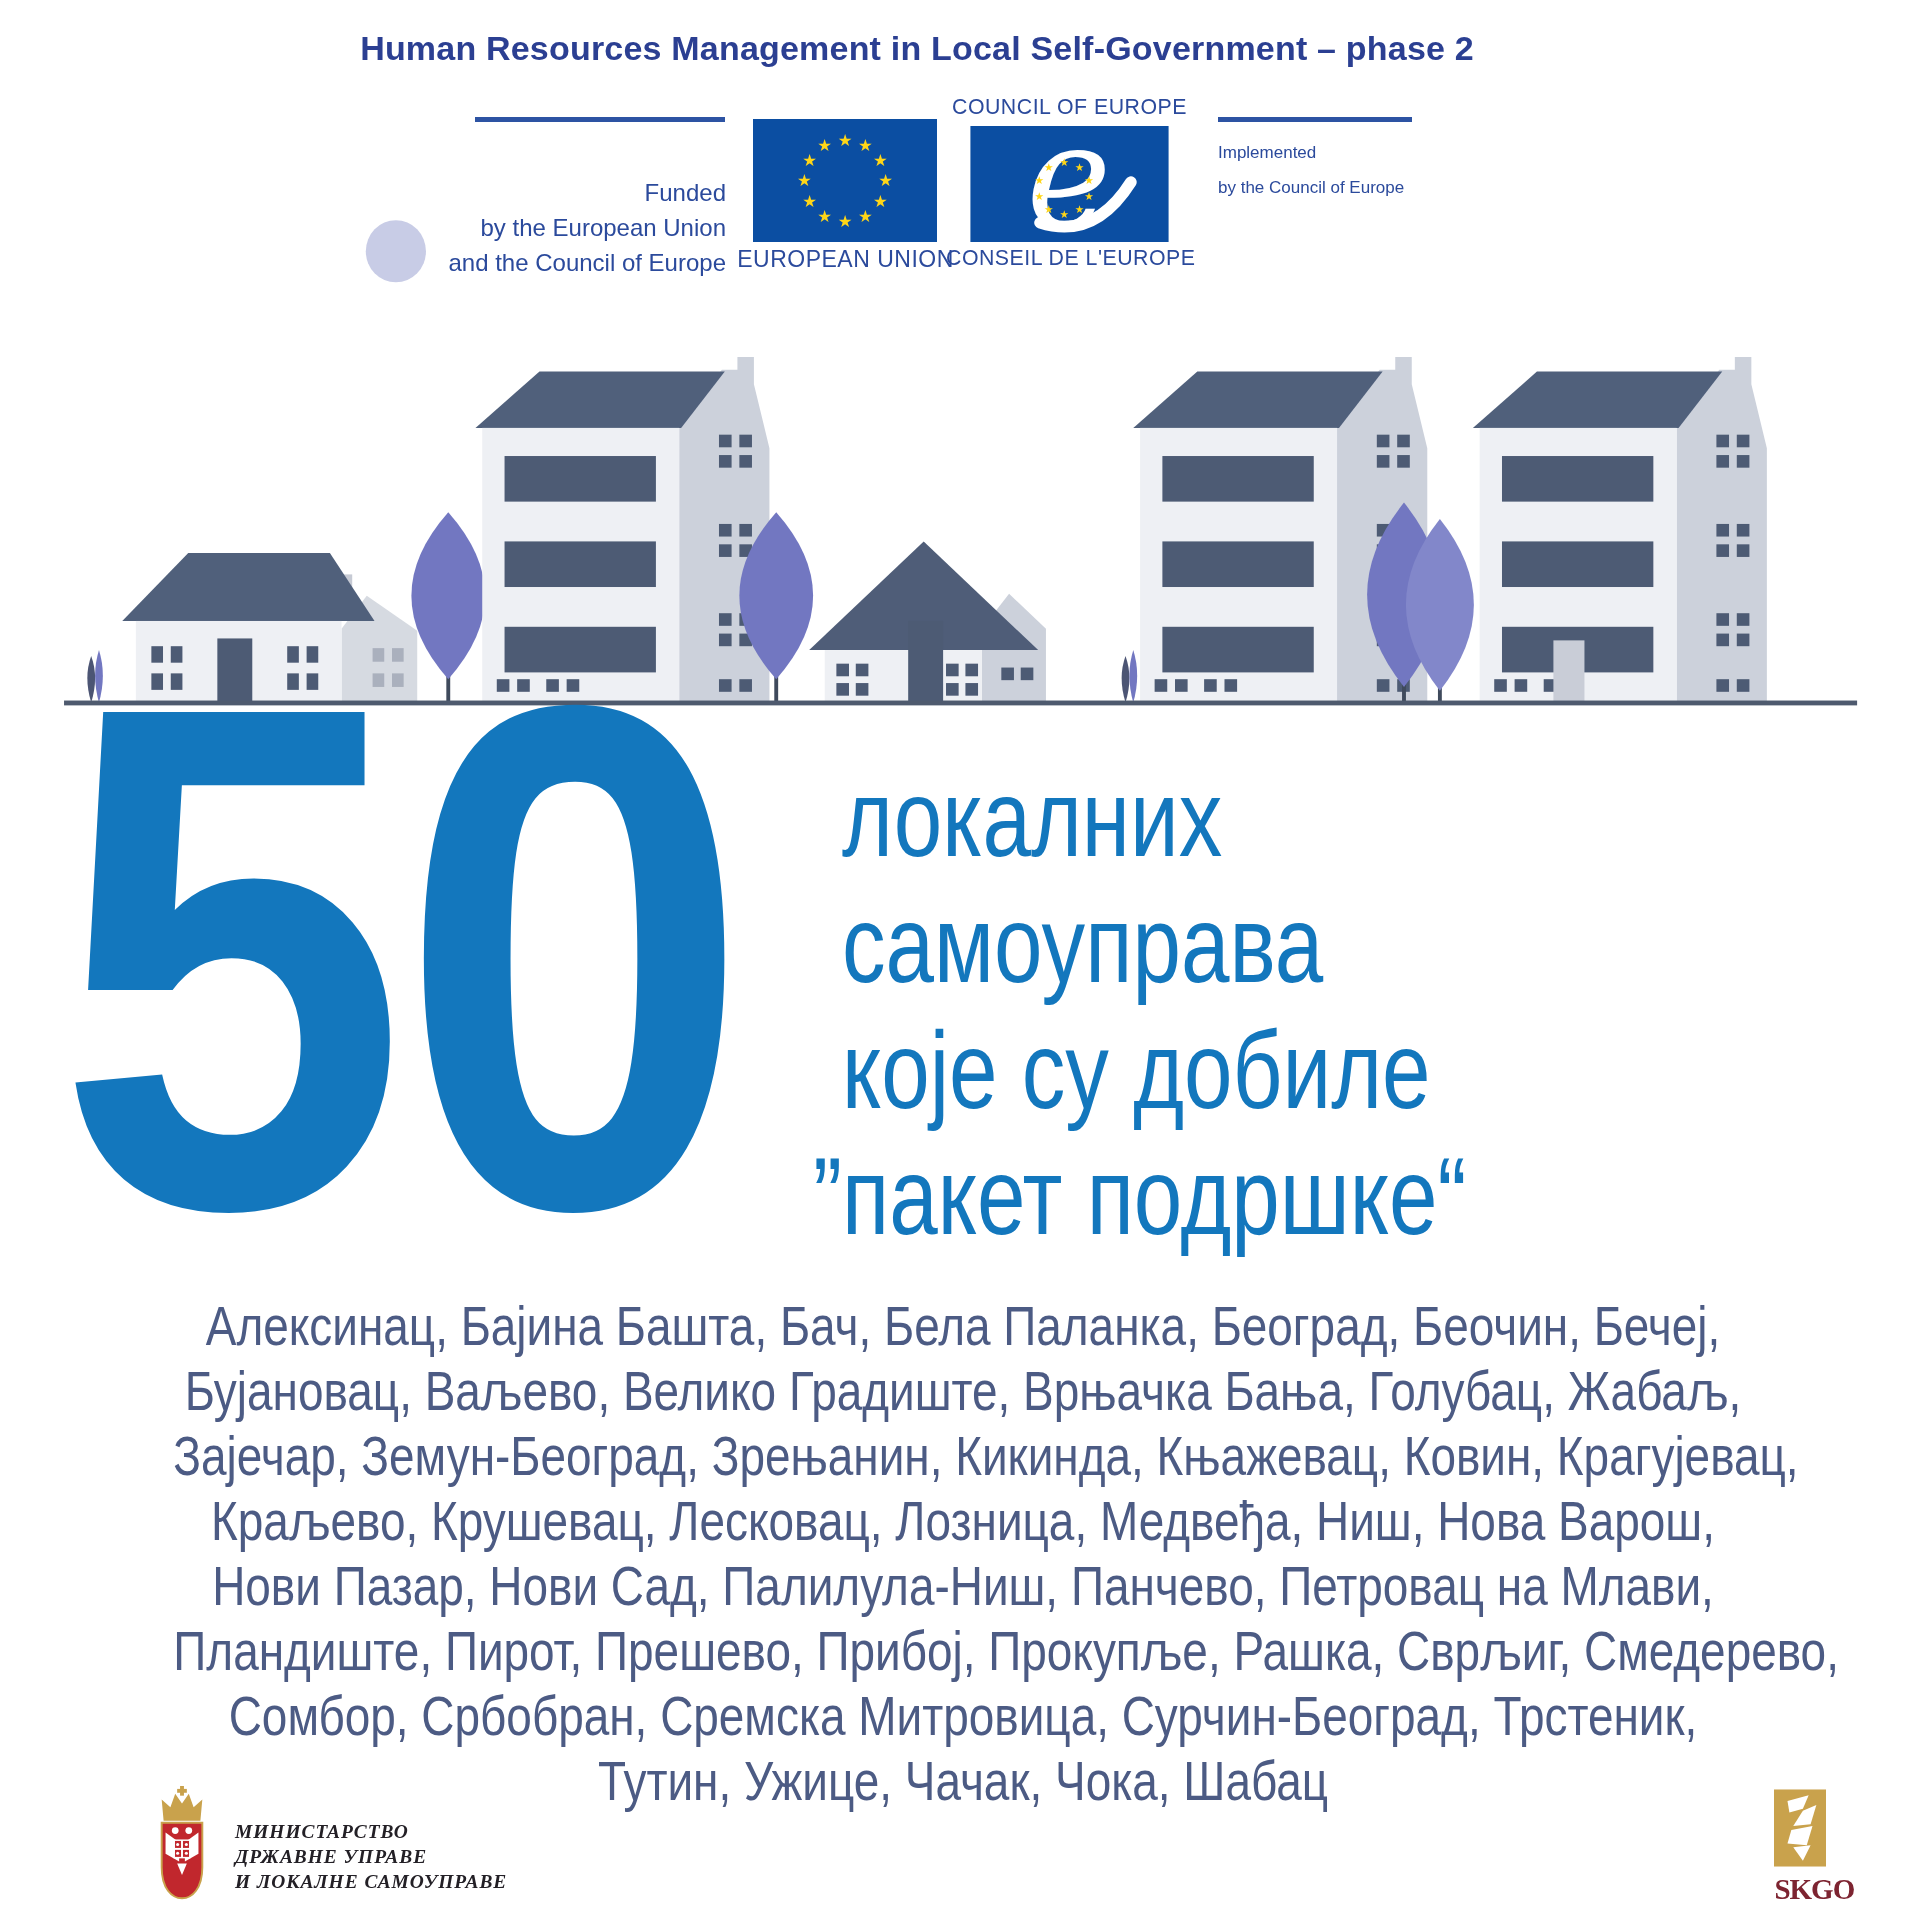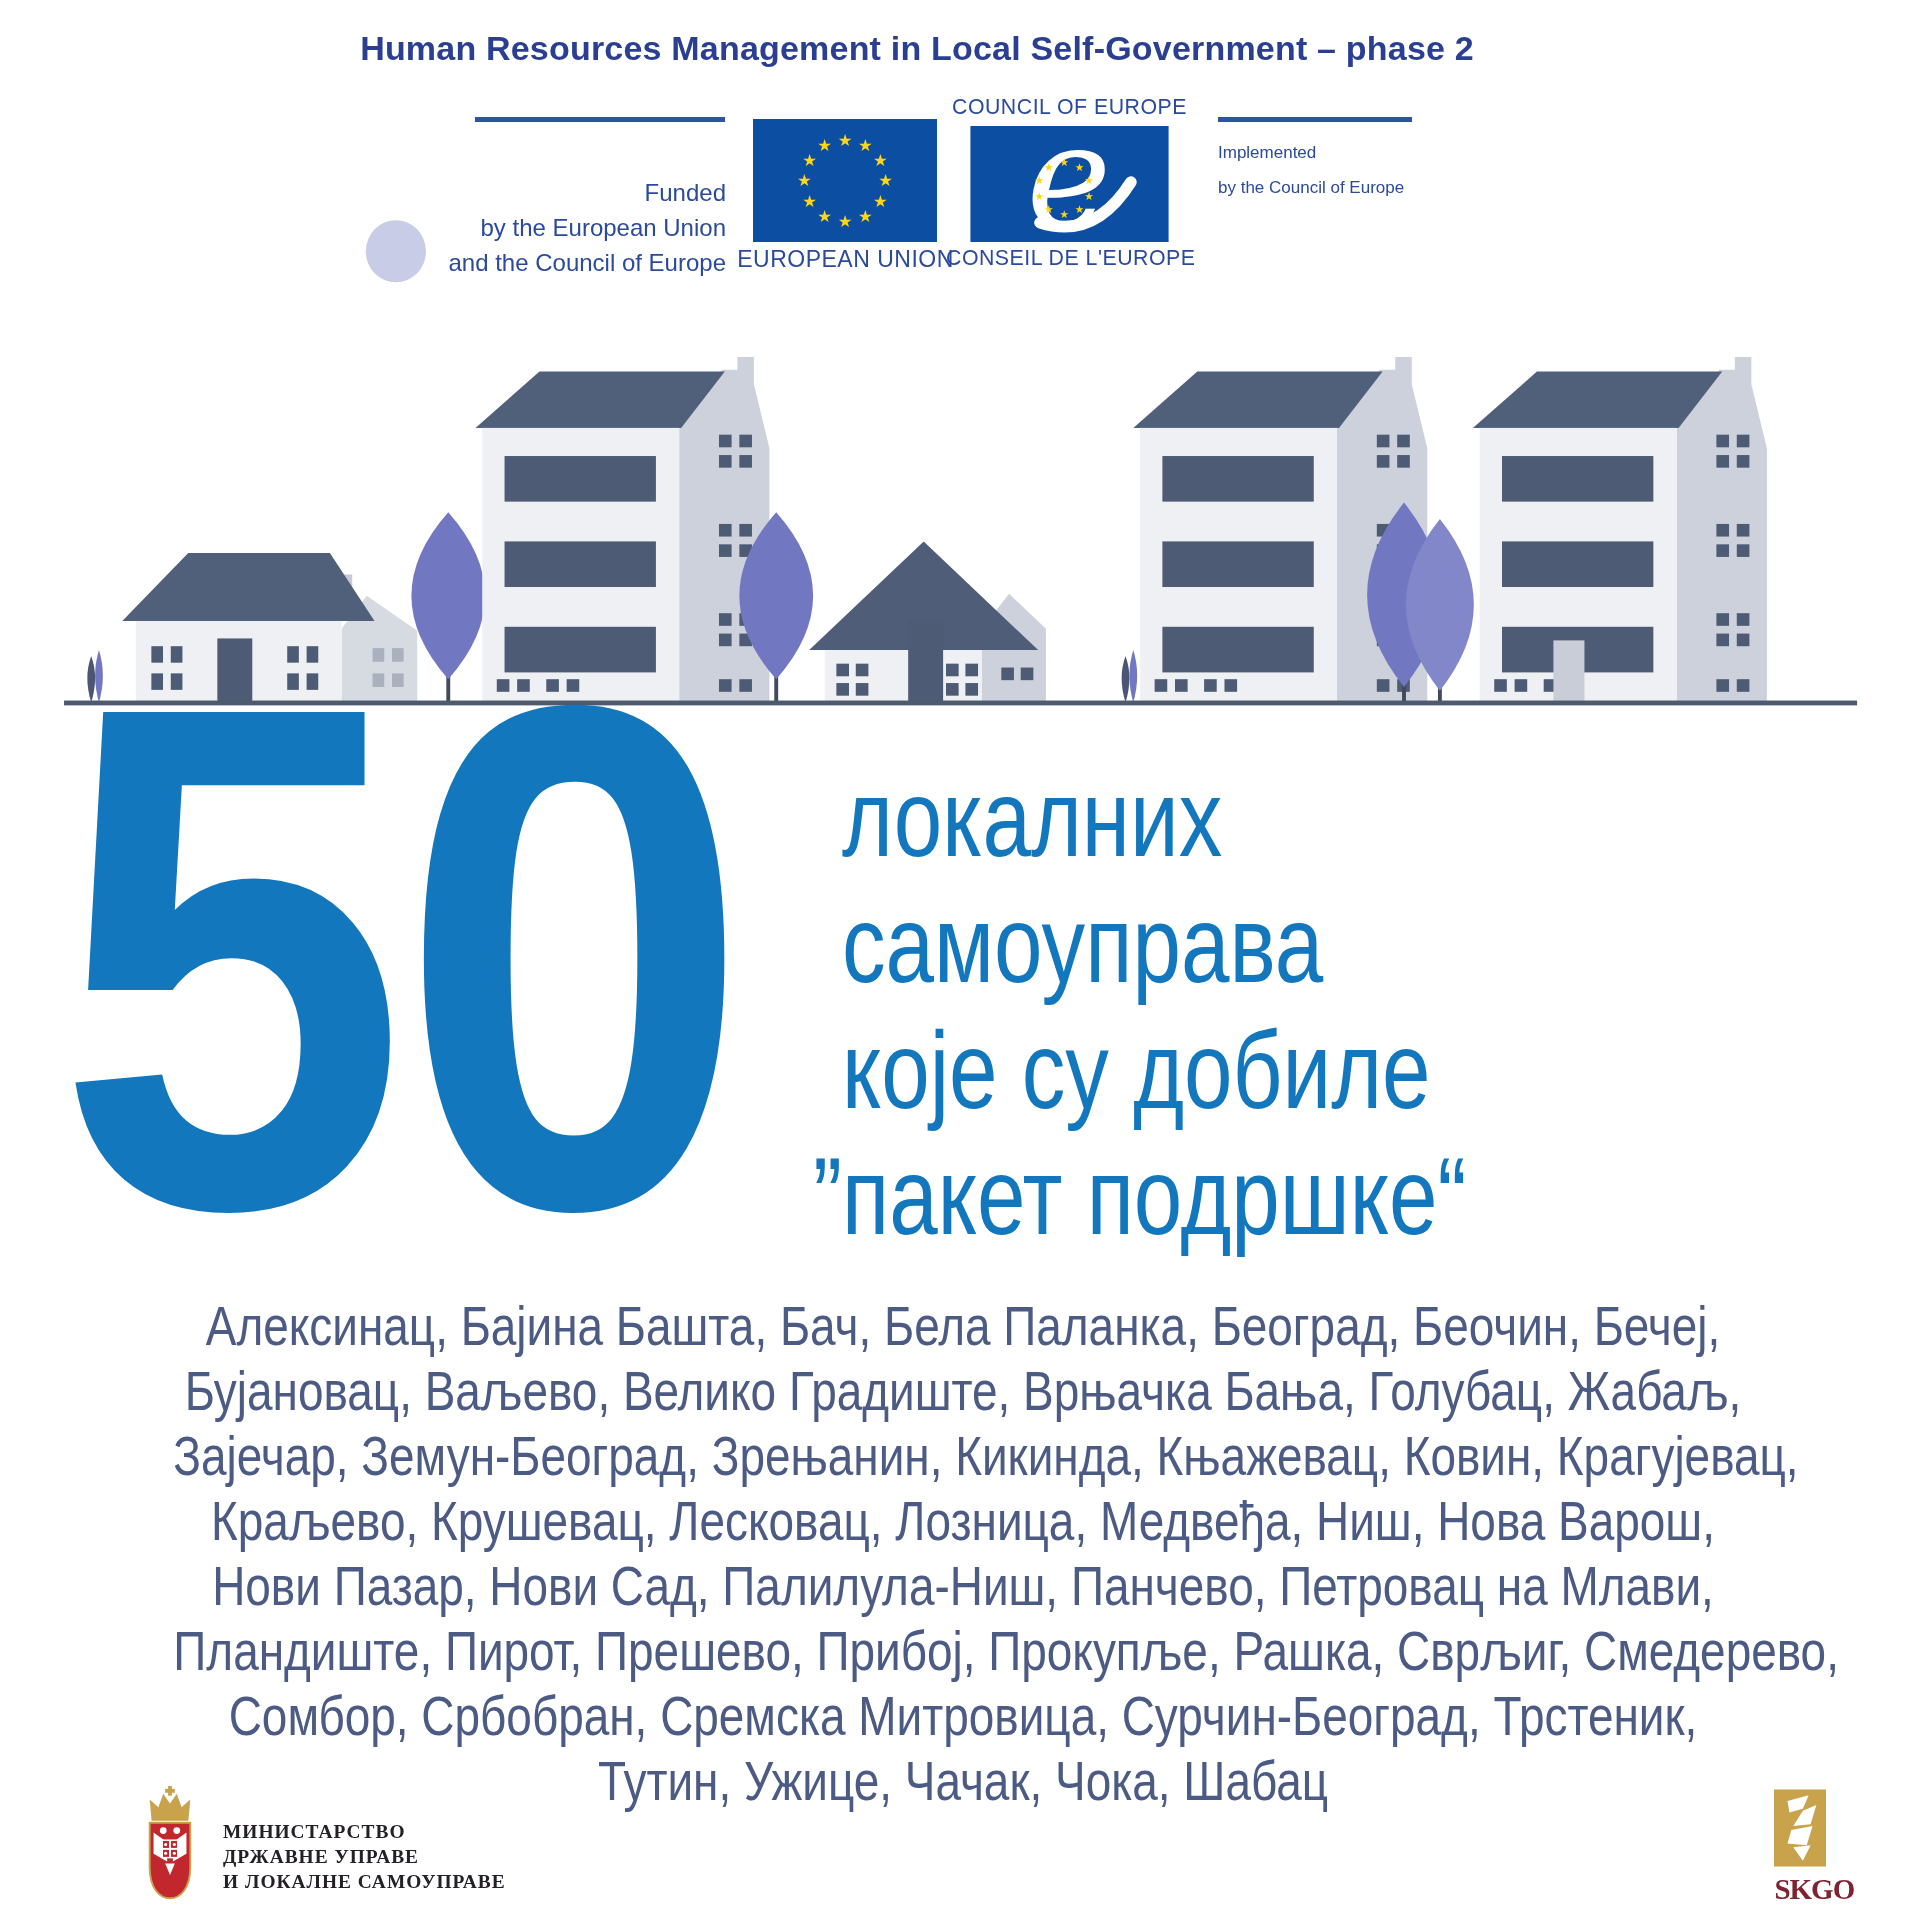--- a/index.html
+++ b/index.html
@@ -60,21 +60,21 @@
   .headline .hl-quote { margin-left:-29px; }
 
   
   .cities {
     position:absolute; left:0; top:1293px; width:1926px;
     text-align:center; color:#4c5b84; font-size:56px; line-height:65px;
   }
   .city-line { white-space:nowrap; transform:scaleX(0.82); transform-origin:center; }
 
   
-  .ministry { position:absolute; left:140px; top:1782px; display:flex; }
+  .ministry { position:absolute; left:152px; top:1782px; display:flex;font-style:italic; }
   .ministry-text {
     margin-left:23px; padding-top:37px;
     font-family:"Liberation Serif", serif; font-weight:bold;
     font-size:19.4px; line-height:25px; letter-spacing:1px; color:#232026;
     white-space:nowrap;
   }
 
   
   .skgo { position:absolute; right:82px; top:1789px; display:flex; align-items:flex-start; }
   .skgo-markcol { width:56px; margin-right:13.6px; text-align:left; }

